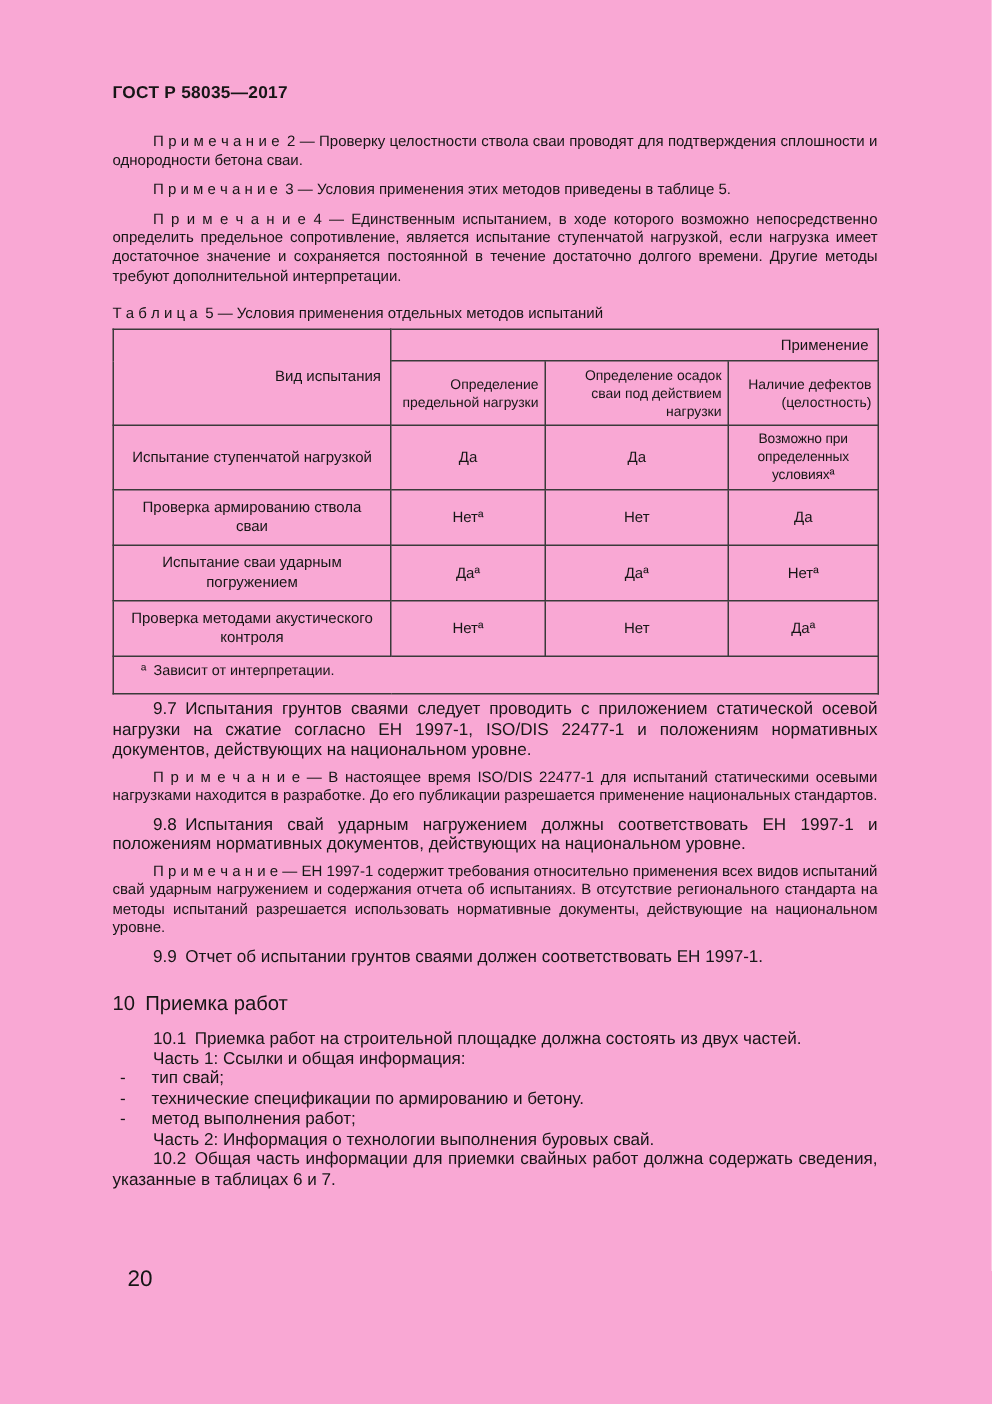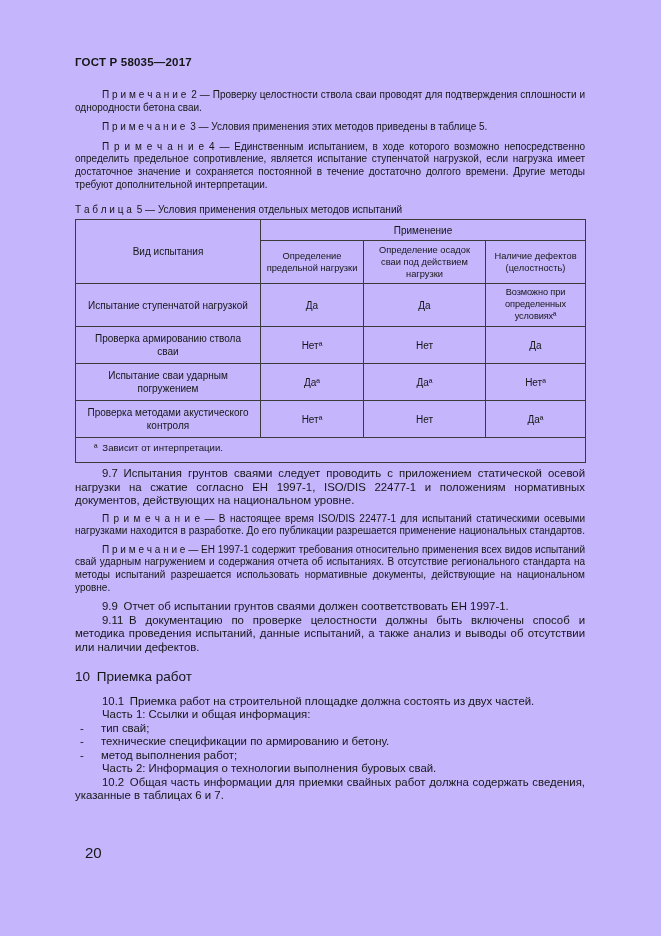--- a/index.html
+++ b/index.html
@@ -7,21 +7,21 @@
   body {
     width: 661px; height: 936px;
     background: #ffffff;
     color: #161616;
     font-family: "Liberation Sans", "DejaVu Sans", sans-serif;
   }
   .page {
     position: relative;
     width: 661px; height: 936px;
     padding: 56px 76px 0 75px;
-    background: #c4b5fd;
+    background: #f9a8d4;
   }
   .doc-number {
     font-size: 11.5px;
     font-weight: 700;
     letter-spacing: .2px;
     margin-bottom: 21px;
   }
   p { margin: 0; }
   .note {
     font-size: 10px;
@@ -48,21 +48,21 @@
   }
   .t5 col.c1 { width: 185px; }
   .t5 col.c2 { width: 103px; }
   .t5 col.c3 { width: 122px; }
   .t5 col.c4 { width: 100px; }
   .t5 th, .t5 td {
     border: 1px solid #3a3a3a;
     padding: 3px 6px;
     vertical-align: middle;
   }
-  .t5 th { font-weight: 400; text-align: center; }
+  .t5 th { font-weight: 400; text-align: right; }
   .t5 th.type  { font-size: 10px; }
   .t5 th.group { font-size: 10px; height: 21px; }
   .t5 th.sub   { font-size: 9.3px; line-height: 1.3; height: 36px; padding: 3px 4px; }
   .t5 td.name  { font-size: 10px; line-height: 1.3; text-align: center; padding: 5px 8px; }
   .t5 td.val   { font-size: 10px; line-height: 1.3; text-align: center; }
   .t5 tr.r0 td.wide { font-size: 9.2px; letter-spacing: -0.1px; }
   .t5 td.footnote {
     font-size: 9.6px;
     text-align: left;
     vertical-align: top;
@@ -144,23 +144,23 @@
         <td class="val">Даª</td>
       </tr>
       <tr>
         <td class="footnote" colspan="4">ª Зависит от интерпретации.</td>
       </tr>
     </tbody>
   </table>
 
   <p class="para sp-after-table">9.7 Испытания грунтов сваями следует проводить с приложением статической осевой нагрузки на сжатие согласно ЕН 1997-1, ISO/DIS 22477-1 и положениям нормативных документов, действующих на национальном уровне.</p>
   <p class="note note-mid">П р и м е ч а н и е — В настоящее время ISO/DIS 22477-1 для испытаний статическими осевыми нагрузками находится в разработке. До его публикации разрешается применение национальных стандартов.</p>
+  <p class="para">9.8 Испытания свай ударным нагружением должны соответствовать ЕН 1997-1 и положениям нормативных документов, действующих на национальном уровне.</p>
   <p class="note note-mid">П р и м е ч а н и е — ЕН 1997-1 содержит требования относительно применения всех видов испытаний свай ударным нагружением и содержания отчета об испытаниях. В отсутствие регионального стандарта на методы испытаний разрешается использовать нормативные документы, действующие на национальном уровне.</p>
   <p class="para">9.9 Отчет об испытании грунтов сваями должен соответствовать ЕН 1997-1.</p>
-  <p class="para">9.11 В документацию по проверке целостности должны быть включены способ и методика проведения испытаний, данные испытаний, а также анализ и выводы об отсутствии или наличии дефектов.</p>
 
   <h2 class="sec-heading">10 Приемка работ</h2>
 
   <p class="para">10.1 Приемка работ на строительной площадке должна состоять из двух частей.</p>
   <p class="para">Часть 1: Ссылки и общая информация:</p>
 
   <div class="list-item">
     <span class="dash">-</span><span>тип свай;</span>
   </div>
   <div class="list-item">

